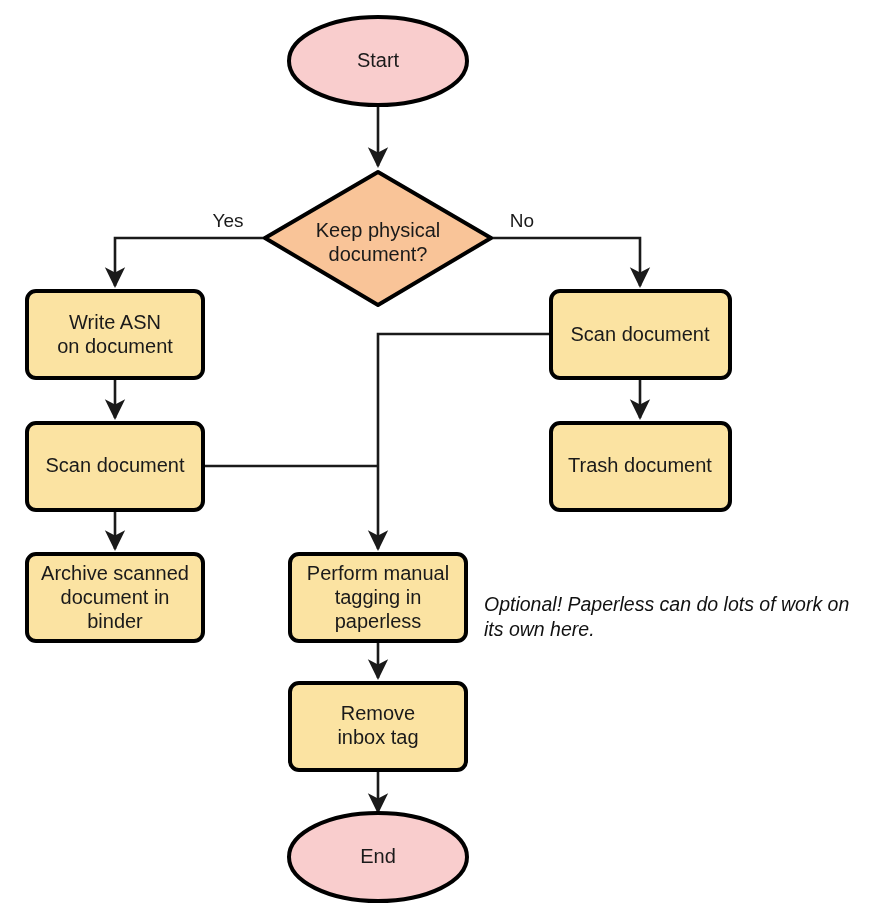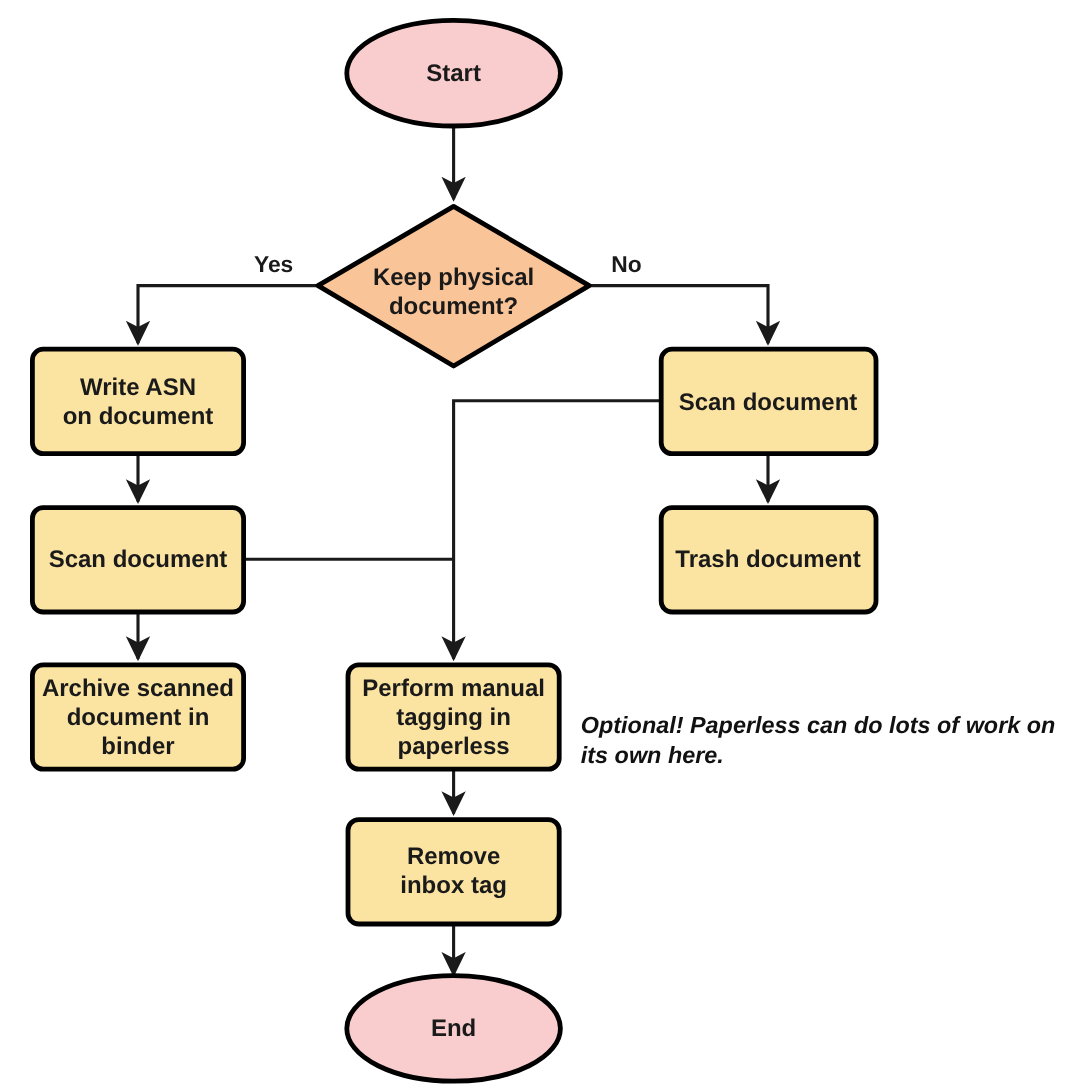--- a/index.html
+++ b/index.html
@@ -11,21 +11,20 @@
     width: 888px;
     height: 907px;
     font-family: "Liberation Sans", sans-serif;
     overflow: hidden;
   }
   #flowchart-root {
     position: relative;
     width: 888px;
     height: 907px;
     background: #ffffff;
-    font-weight: bold;
   }
   svg#flow-svg {
     display: block;
     width: 888px;
     height: 907px;
   }
   .node-shape {
     stroke: #000000;
     stroke-width: 4;
     stroke-linejoin: round;

